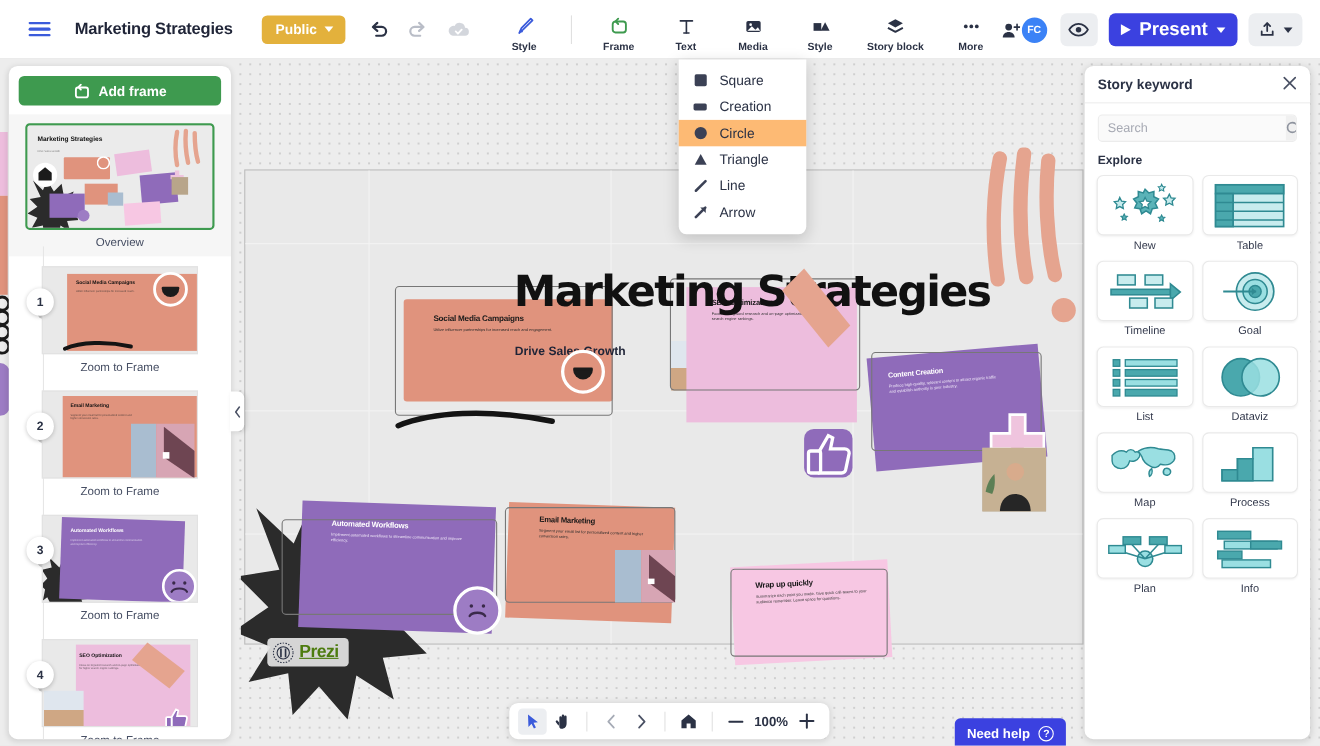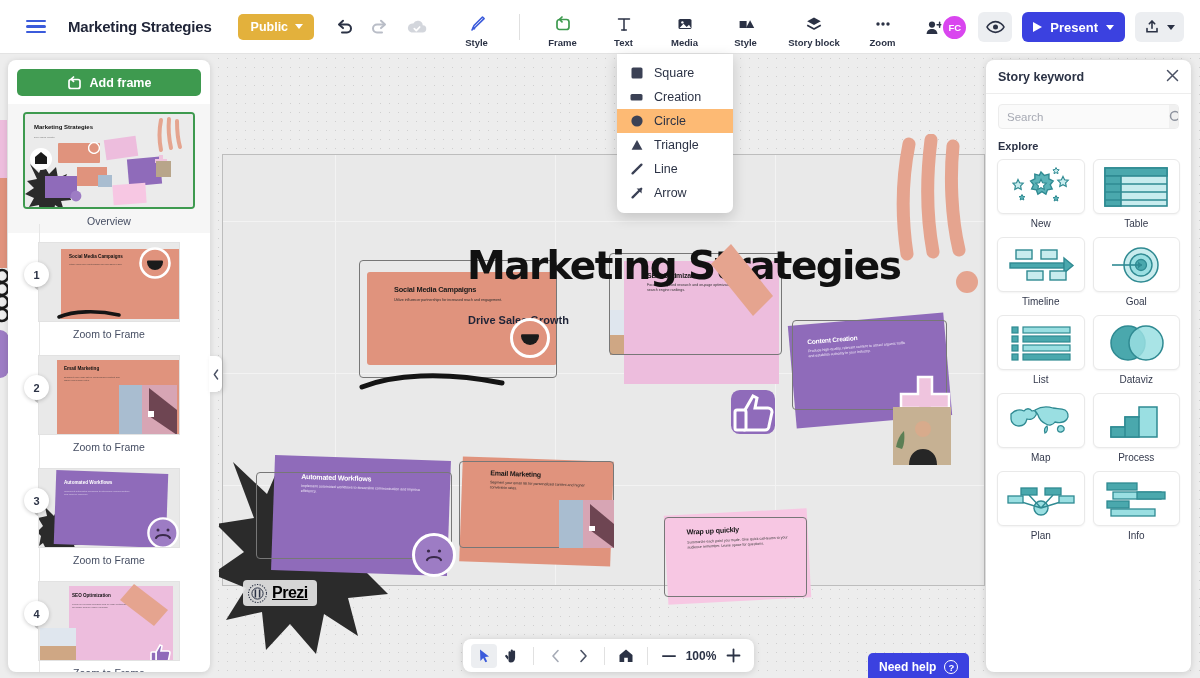--- a/index.html
+++ b/index.html
@@ -36,28 +36,28 @@
     cursor: pointer; padding-top: 7px;
   }
   .tool .tlabel { font-size: 9.5px; font-weight: bold; color: #2b3245; white-space: nowrap; }
   .tool-sep { width: 1px; height: 26px; background: #e0e0e0; margin: 0 6px; align-self: center; }
   .tool.wide { width: 64px; }
 
   .right-tools { position: absolute; right: 16px; top: 0; height: 54px; display: flex; align-items: center; gap: 10px; }
   .avatars { display: flex; align-items: center; }
   .add-user { width: 28px; height: 28px; border-radius: 50%; background: #fff; display: flex; align-items: center; justify-content: center; cursor: pointer; }
   .av-fc {
-    width: 27px; height: 27px; border-radius: 50%; background: #d946ef; color: #fff;
+    width: 27px; height: 27px; border-radius: 50%; background: #3b82f6; color: #fff;
     font-size: 9.5px; font-weight: bold; display: flex; align-items: center; justify-content: center;
     margin-left: -7px; border: 2px solid #fff;
   }
   .eye-box { width: 34px; height: 30px; border-radius: 6px; background: #eceef1; display: flex; align-items: center; justify-content: center; cursor: pointer; }
   .present-btn {
     background: #3b41e0; color: #fff; height: 30px; border-radius: 6px; display: flex; align-items: center;
-    gap: 8px; padding: 0 11px; font-size: 13px; font-weight: bold; cursor: pointer;
+    gap: 8px; padding: 0 11px; font-size: 17px; font-weight: bold; cursor: pointer;
   }
   .play-tri { width: 0; height: 0; border-left: 9px solid #fff; border-top: 5.5px solid transparent; border-bottom: 5.5px solid transparent; }
   .share-box { height: 30px; border-radius: 6px; background: #eceef1; display: flex; align-items: center; gap: 7px; padding: 0 9px; cursor: pointer; }
 
   
   .shape-menu {
     position: absolute; left: 617px; top: 54px; width: 116px; background: #fff;
     border-radius: 0 0 7px 7px; box-shadow: 0 4px 14px rgba(0,0,0,.17); padding: 7px 0 8px; z-index: 70;
   }
   .shape-item { height: 24px; display: flex; align-items: center; gap: 11px; padding: 0 13px; font-size: 12.5px; cursor: pointer; color: #2b3245; }
@@ -128,21 +128,21 @@
   .card { position: absolute; z-index: 8; }
   .card-title { font-weight: bold; letter-spacing: -0.2px; }
   .card-body { font-size: 3.6px; line-height: 1.5; }
   .framebox { position: absolute; border: 1px solid #777; border-radius: 4px; z-index: 9; pointer-events: none; }
   .sticker { position: absolute; border-radius: 50%; border: 3px solid #fff; z-index: 14; }
 
   .prezi-badge {
     position: absolute; left: 243px; top: 526px; height: 26px; background: rgba(226,226,226,.93);
     border-radius: 4px; display: flex; align-items: center; gap: 5px; padding: 0 9px 0 5px; z-index: 20;
   }
-  .prezi-badge .pz { font-size: 16px; font-weight: bold; color: #000000; letter-spacing: -0.5px; text-decoration: underline; }
+  .prezi-badge .pz { font-size: 16px; font-weight: bold; color: #4d7c0f; letter-spacing: -0.5px; text-decoration: underline; }
 
   
   .bottom-bar {
     position: absolute; left: 463px; top: 639px; height: 33px; background: #fff; border-radius: 8px;
     box-shadow: 0 1px 7px rgba(0,0,0,.15); display: flex; align-items: center; padding: 0 8px; gap: 2px; z-index: 50;
   }
   .bb-btn { width: 26px; height: 24px; display: flex; align-items: center; justify-content: center; border-radius: 4px; cursor: pointer; }
   .bb-btn.active { background: #eceef1; }
   .bb-sep { width: 1px; height: 18px; background: #e1e1e1; margin: 0 6px; }
   .zoom-val { font-size: 12px; font-weight: bold; color: #2b3245; min-width: 34px; text-align: center; cursor: pointer; }
@@ -257,21 +257,21 @@
             <path d="M3.2 11.3L10 15l6.8-3.7" fill="none" stroke="#2b3245" stroke-width="1.7" stroke-linejoin="round"></path>
           </svg>
         <span class="tlabel">Story block</span>
       </div>
       <div class="tool">
         <svg width="20" height="20" viewBox="0 0 20 20">
             <circle cx="5" cy="10" r="1.7" fill="#2b3245"></circle>
             <circle cx="10" cy="10" r="1.7" fill="#2b3245"></circle>
             <circle cx="15" cy="10" r="1.7" fill="#2b3245"></circle>
           </svg>
-        <span class="tlabel">Zoom</span>
+        <span class="tlabel">More</span>
       </div>
     </div>
 
     <div class="right-tools">
       <div class="avatars">
         <div class="add-user">
           <svg width="19" height="17" viewBox="0 0 19 17">
               <circle cx="7" cy="5.6" r="3.1" fill="#2b3245"></circle>
               <path d="M1.6 15c0-3.1 2.4-5 5.4-5s5.4 1.9 5.4 5z" fill="#2b3245"></path>
               <path d="M14.6 3.2v5M12.1 5.7h5" stroke="#2b3245" stroke-width="1.5" stroke-linecap="round"></path>

